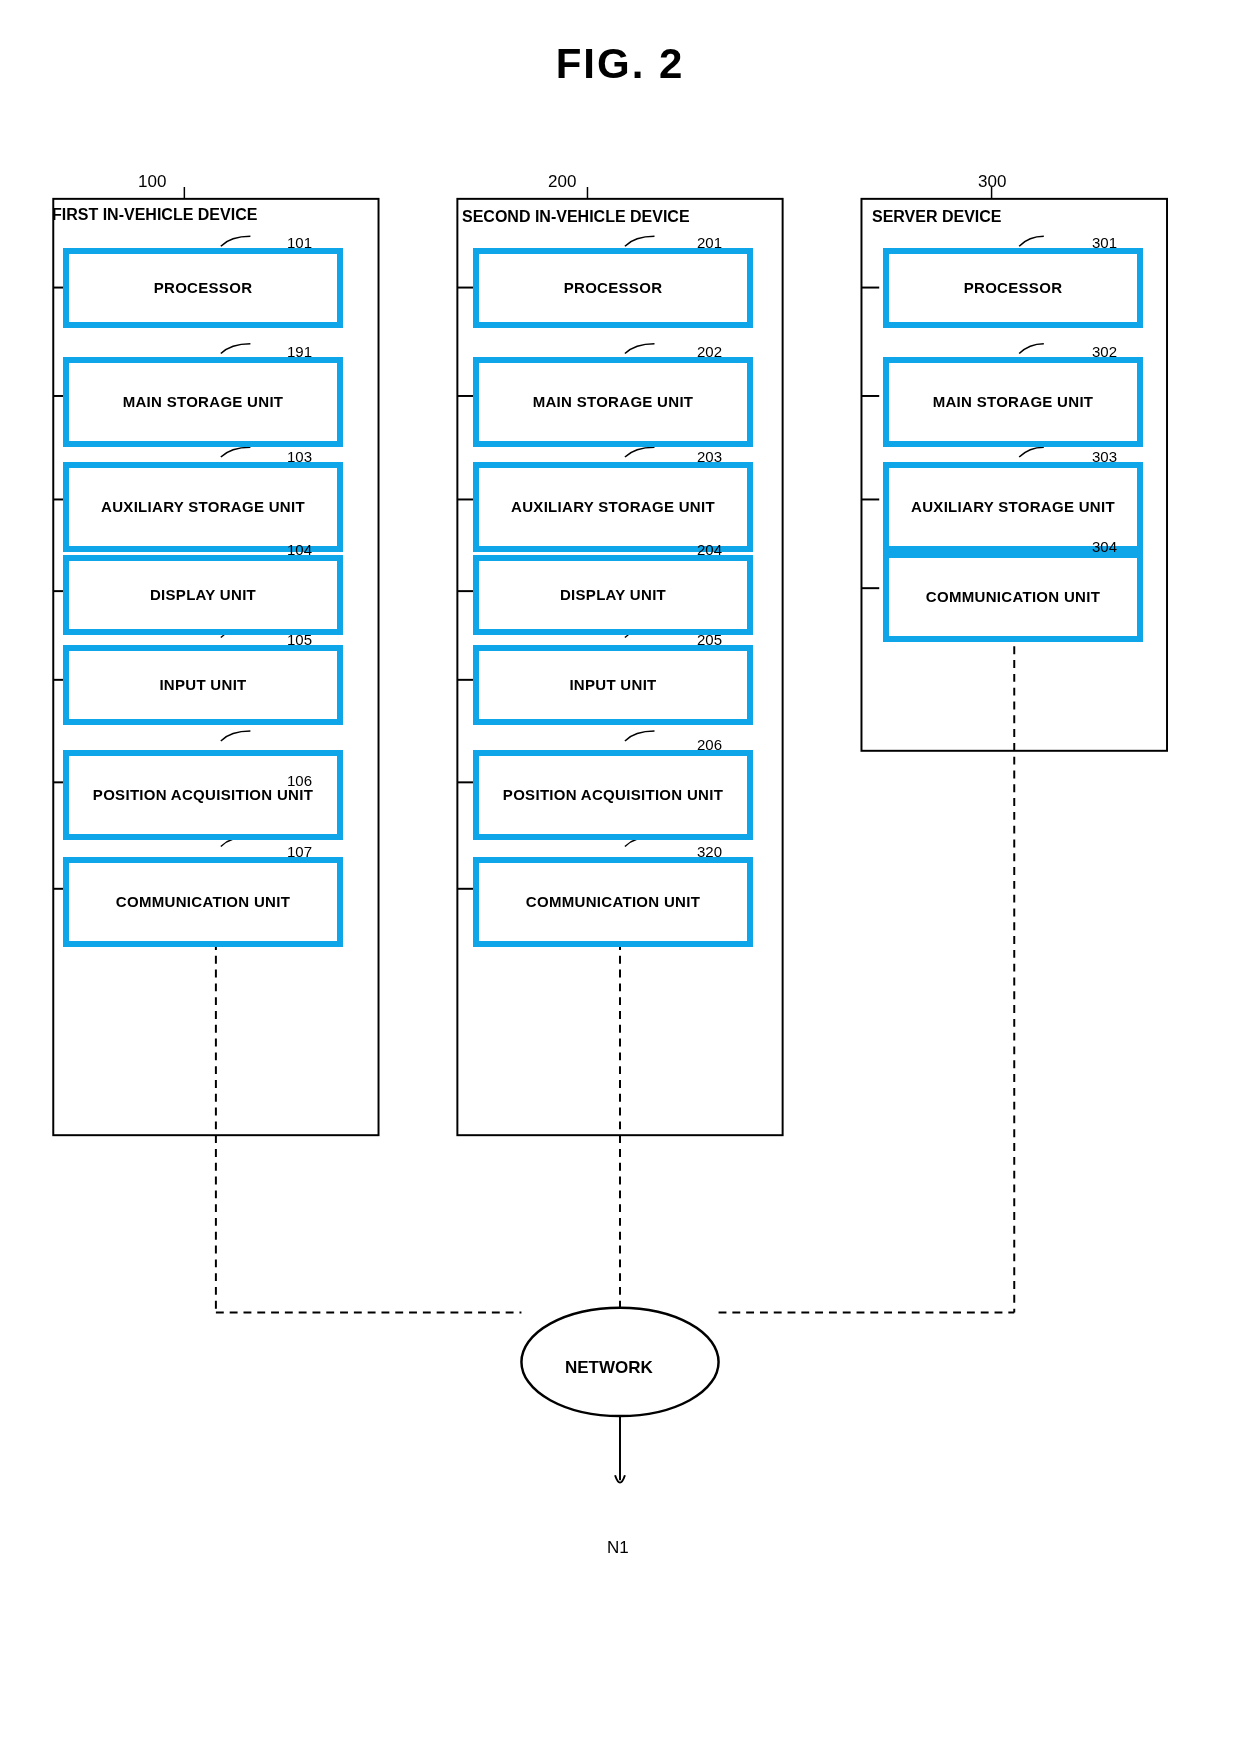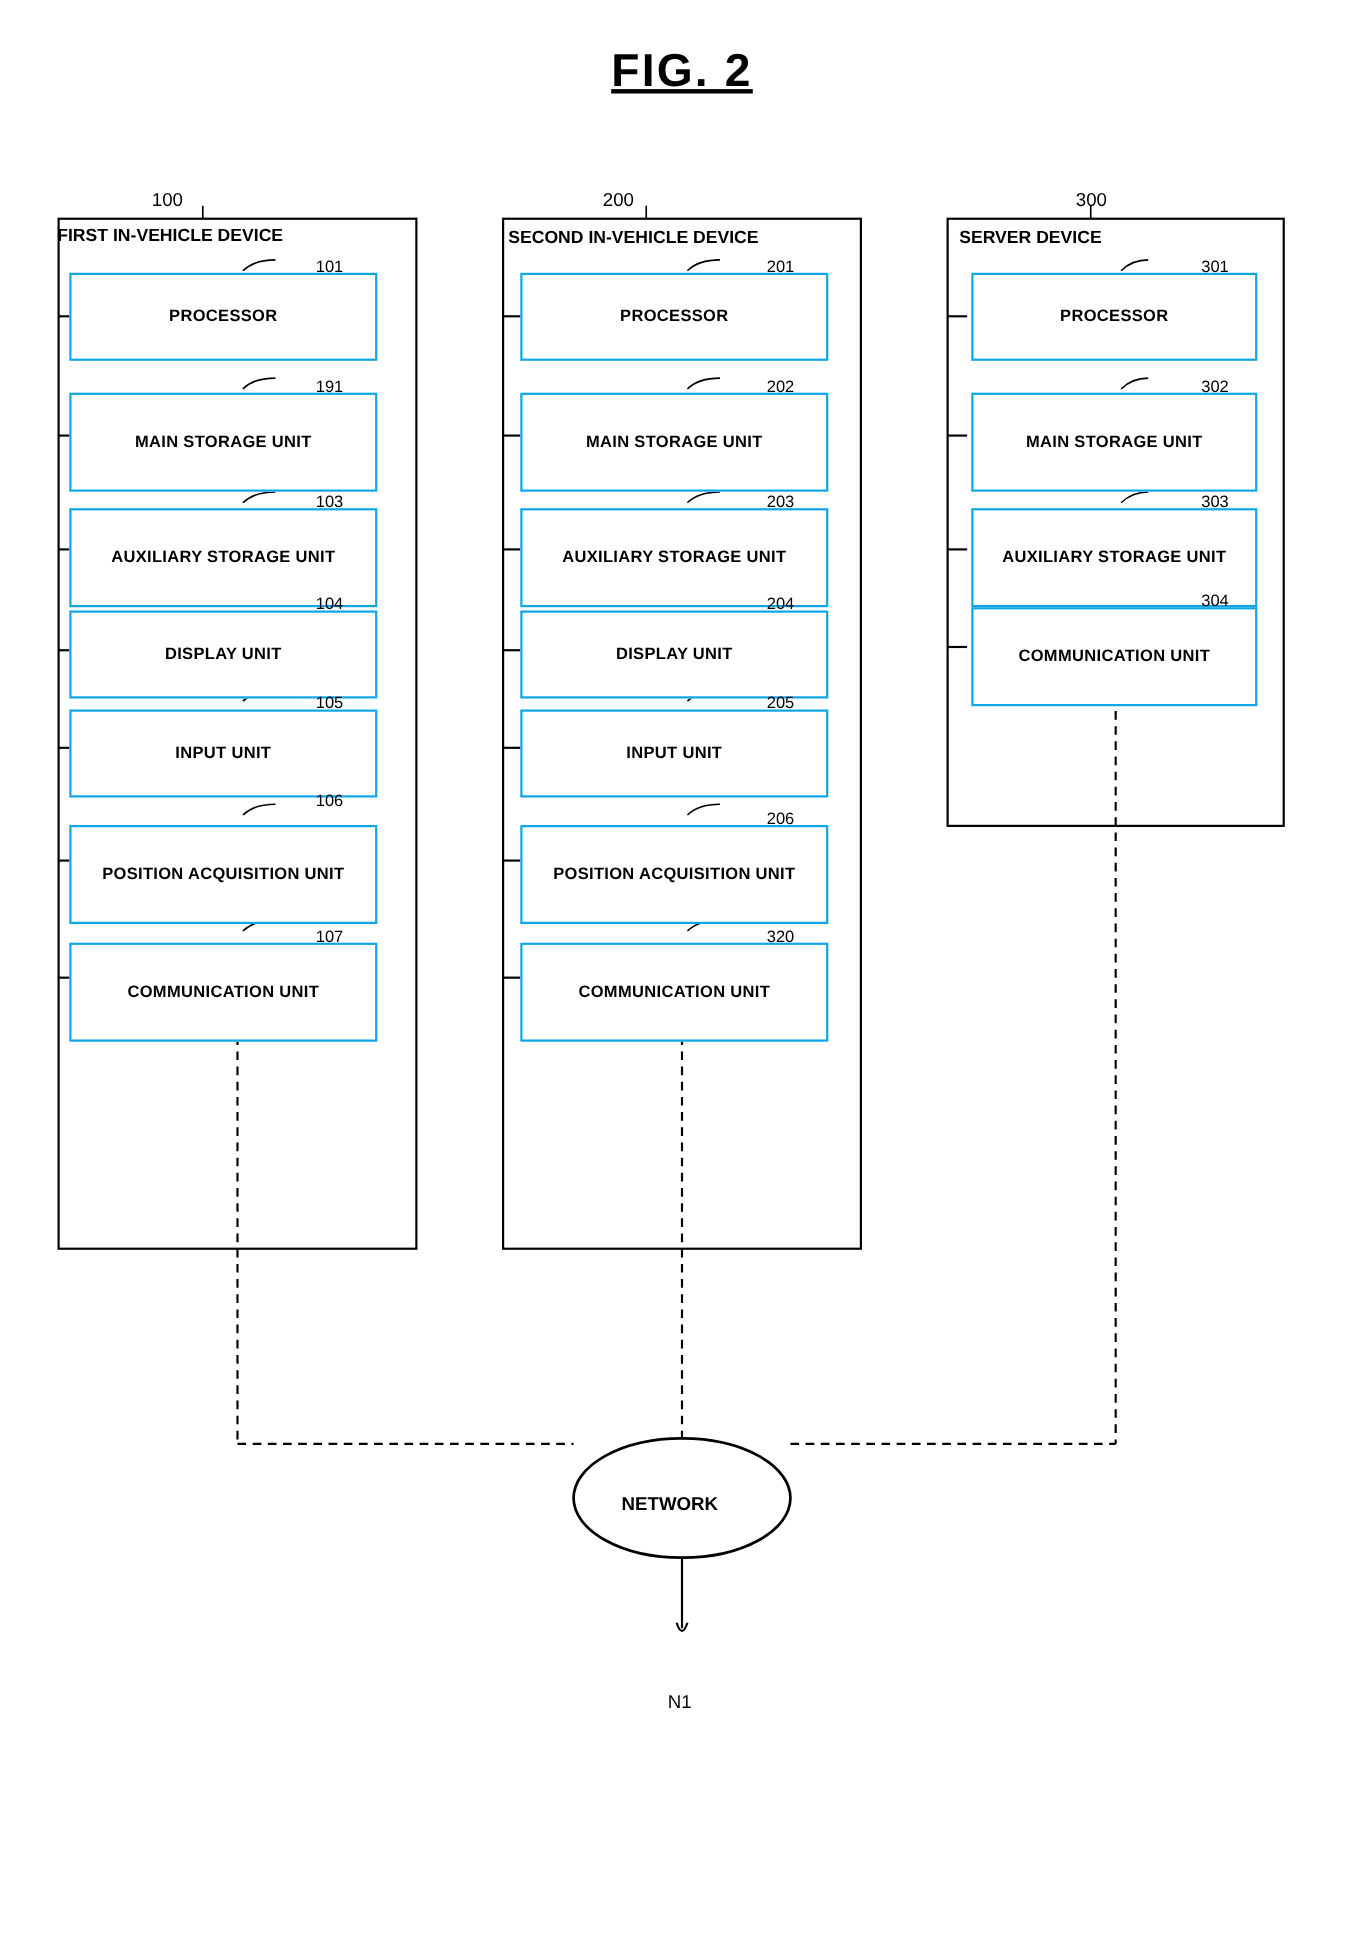--- a/index.html
+++ b/index.html
@@ -11,35 +11,34 @@
       overflow: hidden;
       position: relative;
     }
 
     .page-title {
       text-align: center;
       font-size: 42px;
       font-weight: bold;
       padding-top: 40px;
       letter-spacing: 2px;
-      text-decoration: underline;
     }
 
     .diagram-area {
       position: absolute;
       top: 120px;
       left: 30px;
       right: 30px;
       bottom: 60px;
     }
 
     
     .comp-box {
       position: absolute;
-      border: 2px solid #0ea5e9;
+      border: 6px solid #0ea5e9;
       background: #fff;
       display: flex;
       align-items: center;
       justify-content: center;
       text-align: center;
       font-size: 15px;
       font-weight: bold;
       line-height: 1.3;
       letter-spacing: 0.3px;
     }
@@ -169,21 +168,21 @@
   <div class="num-label" style="left:215px;top:328px;">103</div>
 
   <div class="comp-box" style="left:33px;top:435px;width:280px;height:80px;">DISPLAY UNIT</div>
   <div class="num-label" style="left:215px;top:421px;">104</div>
 
   <div class="comp-box" style="left:33px;top:525px;width:280px;height:80px;">INPUT UNIT</div>
   <div class="num-label" style="left:215px;top:511px;">105</div>
 
   <div class="comp-box" style="left:33px;top:630px;width:280px;height:90px;">POSITION
 ACQUISITION UNIT</div>
-  <div class="num-label" style="left:215px;top:600px;">106</div>
+  <div class="num-label" style="left:215px;top:652px;">106</div>
 
   <div class="comp-box" style="left:33px;top:737px;width:280px;height:90px;">COMMUNICATION
 UNIT</div>
   <div class="num-label" style="left:215px;top:723px;">107</div>
 
   <div style="position:absolute;top:88px;left:432px;font-size:16px;font-weight:bold;">SECOND IN-VEHICLE DEVICE</div>
   <div style="position:absolute;top:52px;left:518px;font-size:17px;">200</div>
 
   <div class="comp-box" style="left:443px;top:128px;width:280px;height:80px;">PROCESSOR</div>
   <div class="num-label" style="left:625px;top:114px;">201</div>

